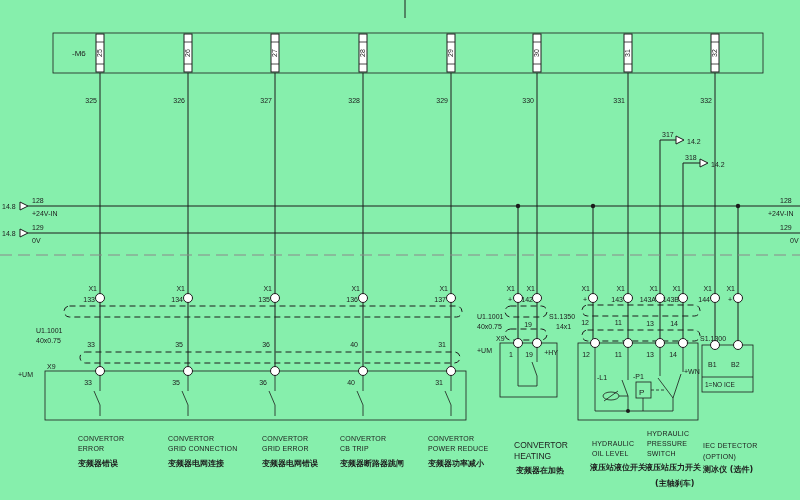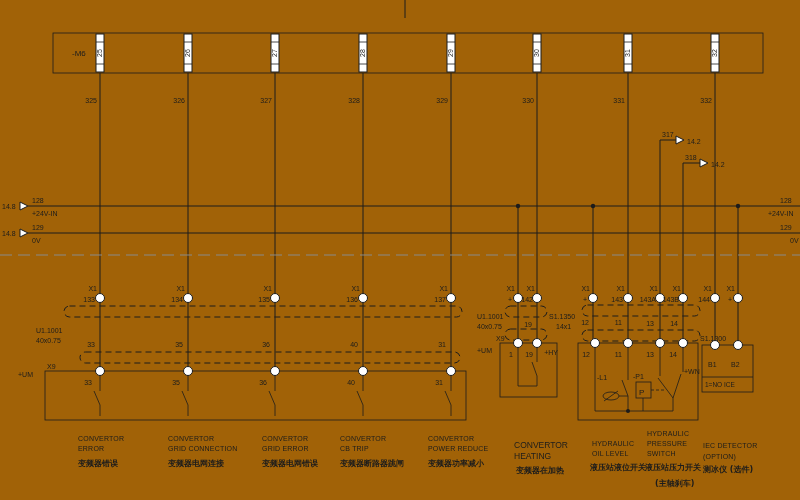--- a/index.html
+++ b/index.html
@@ -1,16 +1,16 @@
 <!DOCTYPE html>
 <html><head>
 <meta charset="utf-8">
 <style>
   html,body{margin:0;padding:0;background:#fff;}
-  .stage{position:relative;width:800px;height:500px;background:#a16207;overflow:hidden;
+  .stage{position:relative;width:800px;height:500px;background:#86efac;overflow:hidden;
          font-family:"Liberation Sans", sans-serif;}
   svg text{fill:#1c1c1c;font-family:"Liberation Sans", sans-serif;}
   .t7{font-size:7px;}
   .t8{font-size:8px;}
   .t65{font-size:6.5px;}
   .cap{font-size:7px;letter-spacing:.2px;}
   .capbig{font-size:8.5px;}
   .zh{font-size:8px;font-weight:bold;font-family:"DejaVu Sans", sans-serif;}
   .wire{stroke:#1c1c1c;stroke-width:1;fill:none;}
   .thin{stroke:#1c1c1c;stroke-width:0.8;fill:none;}

